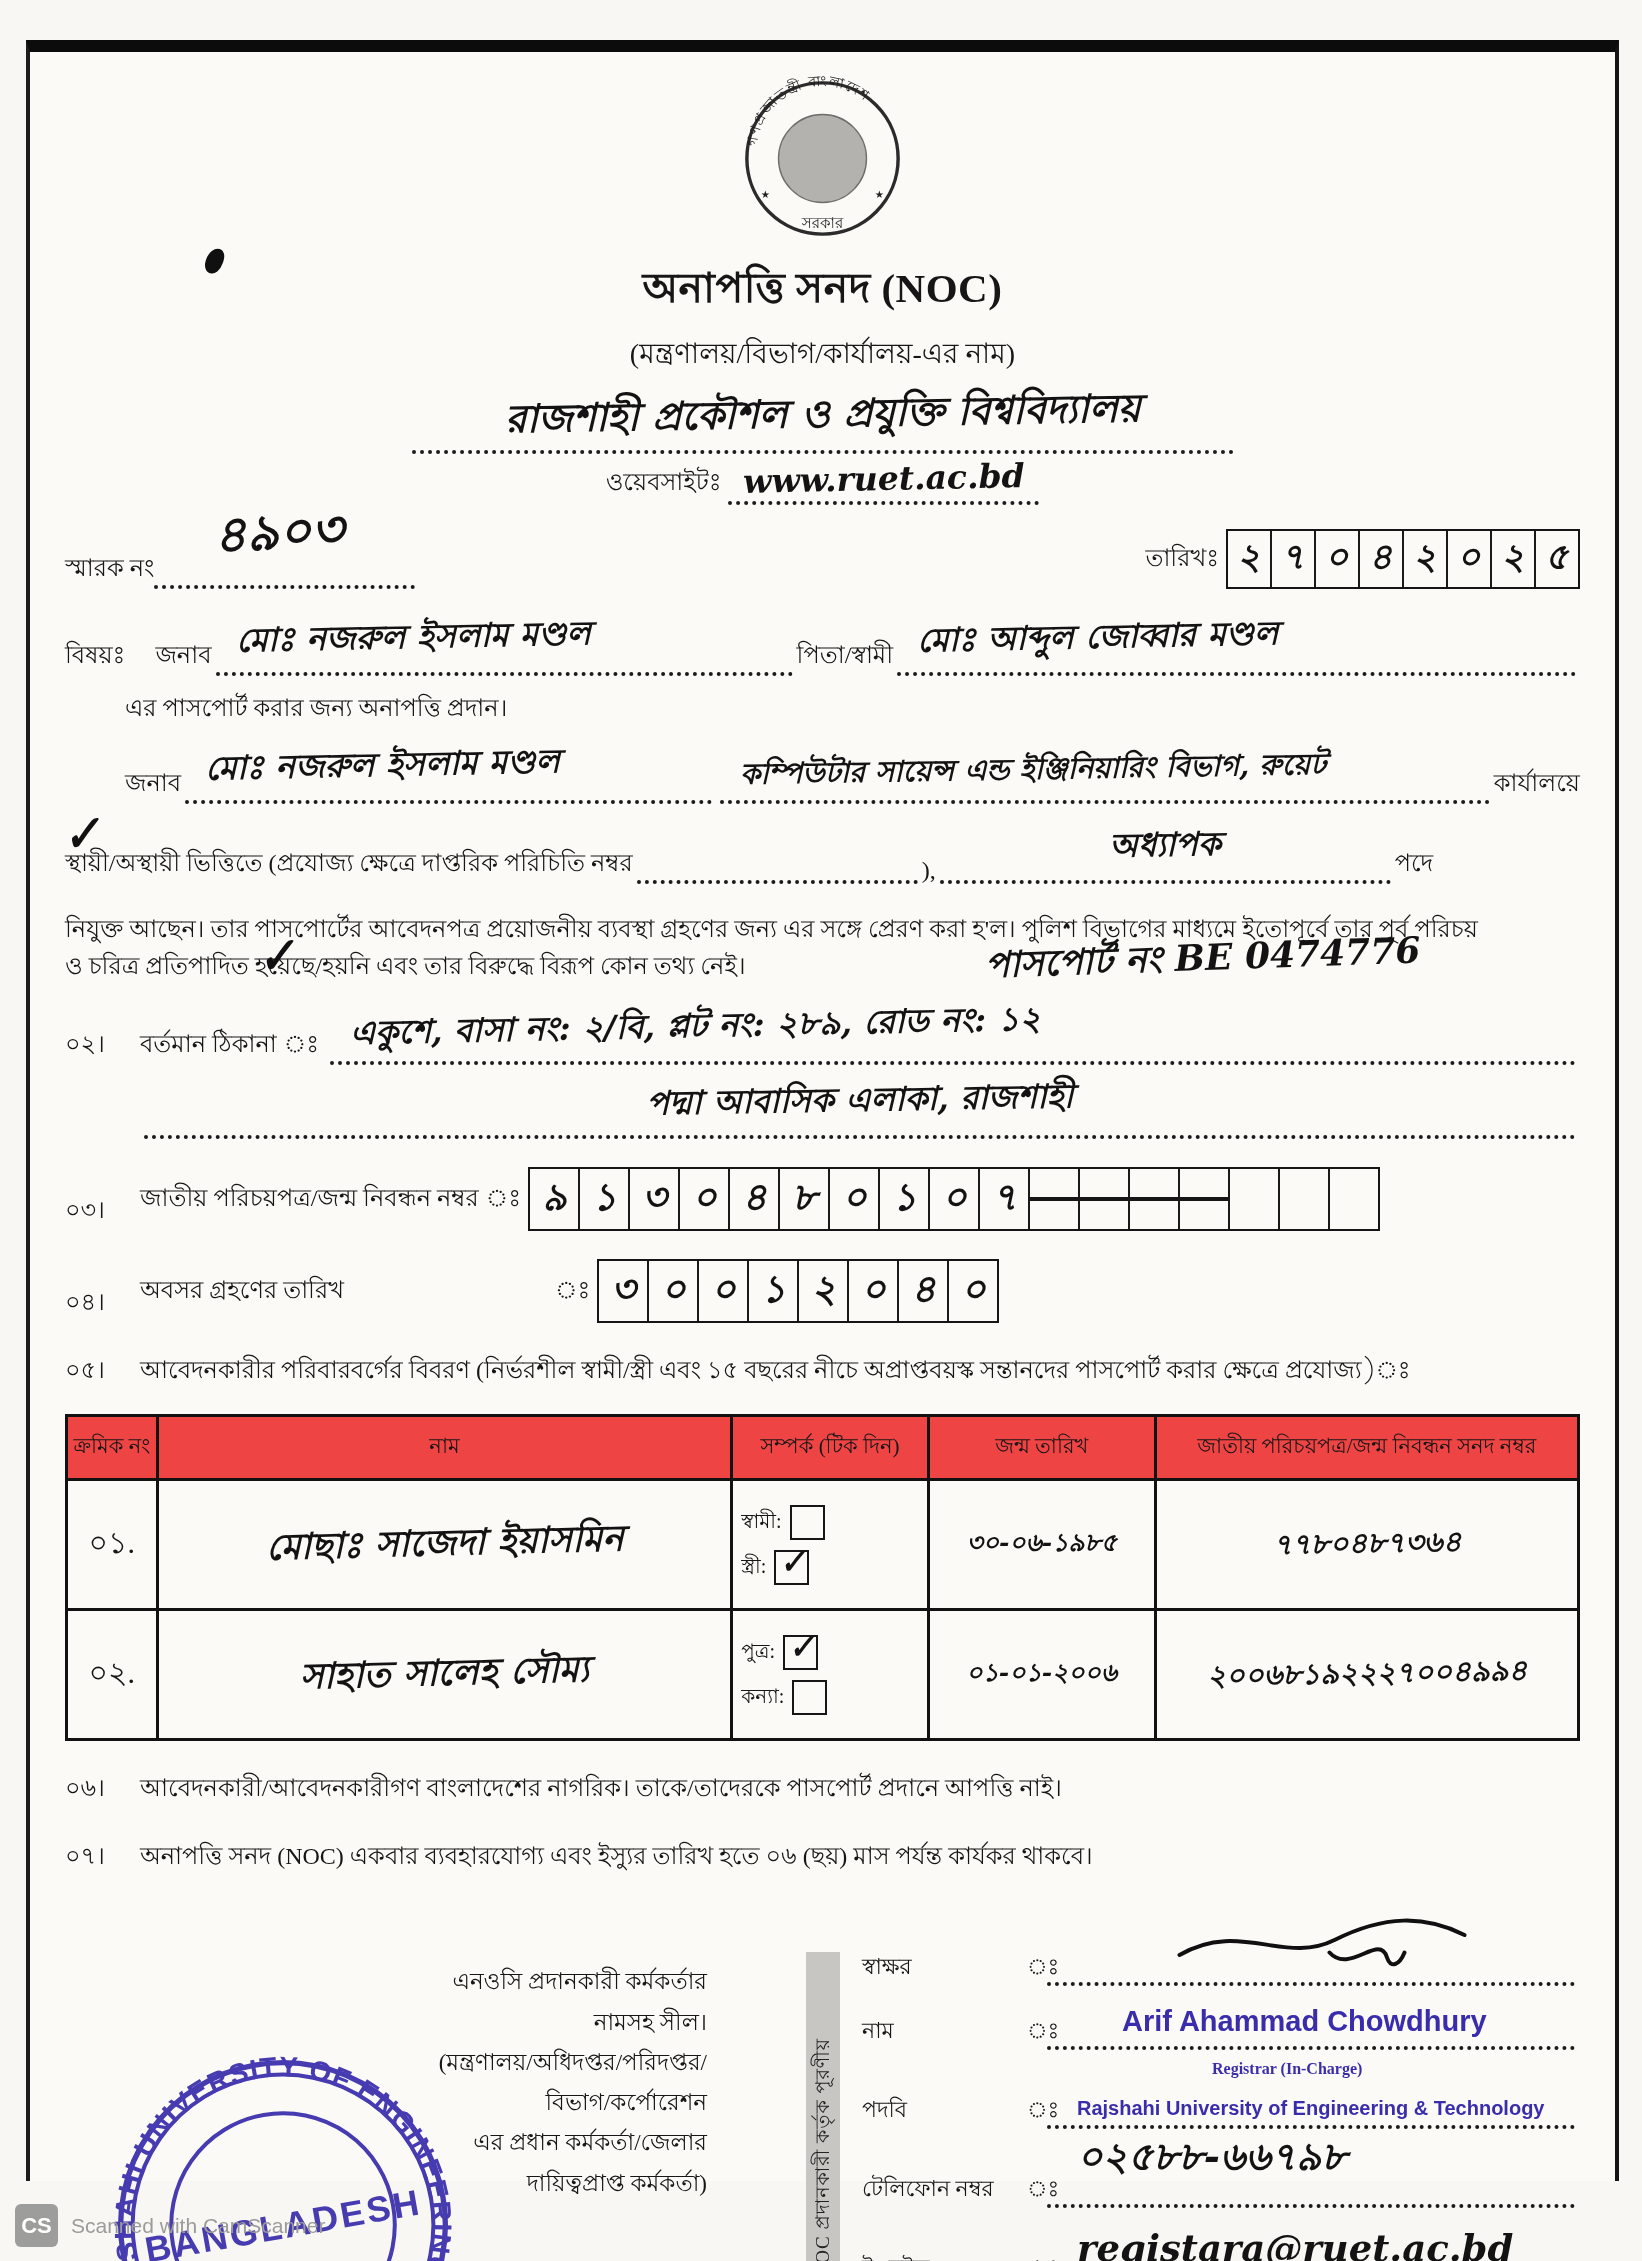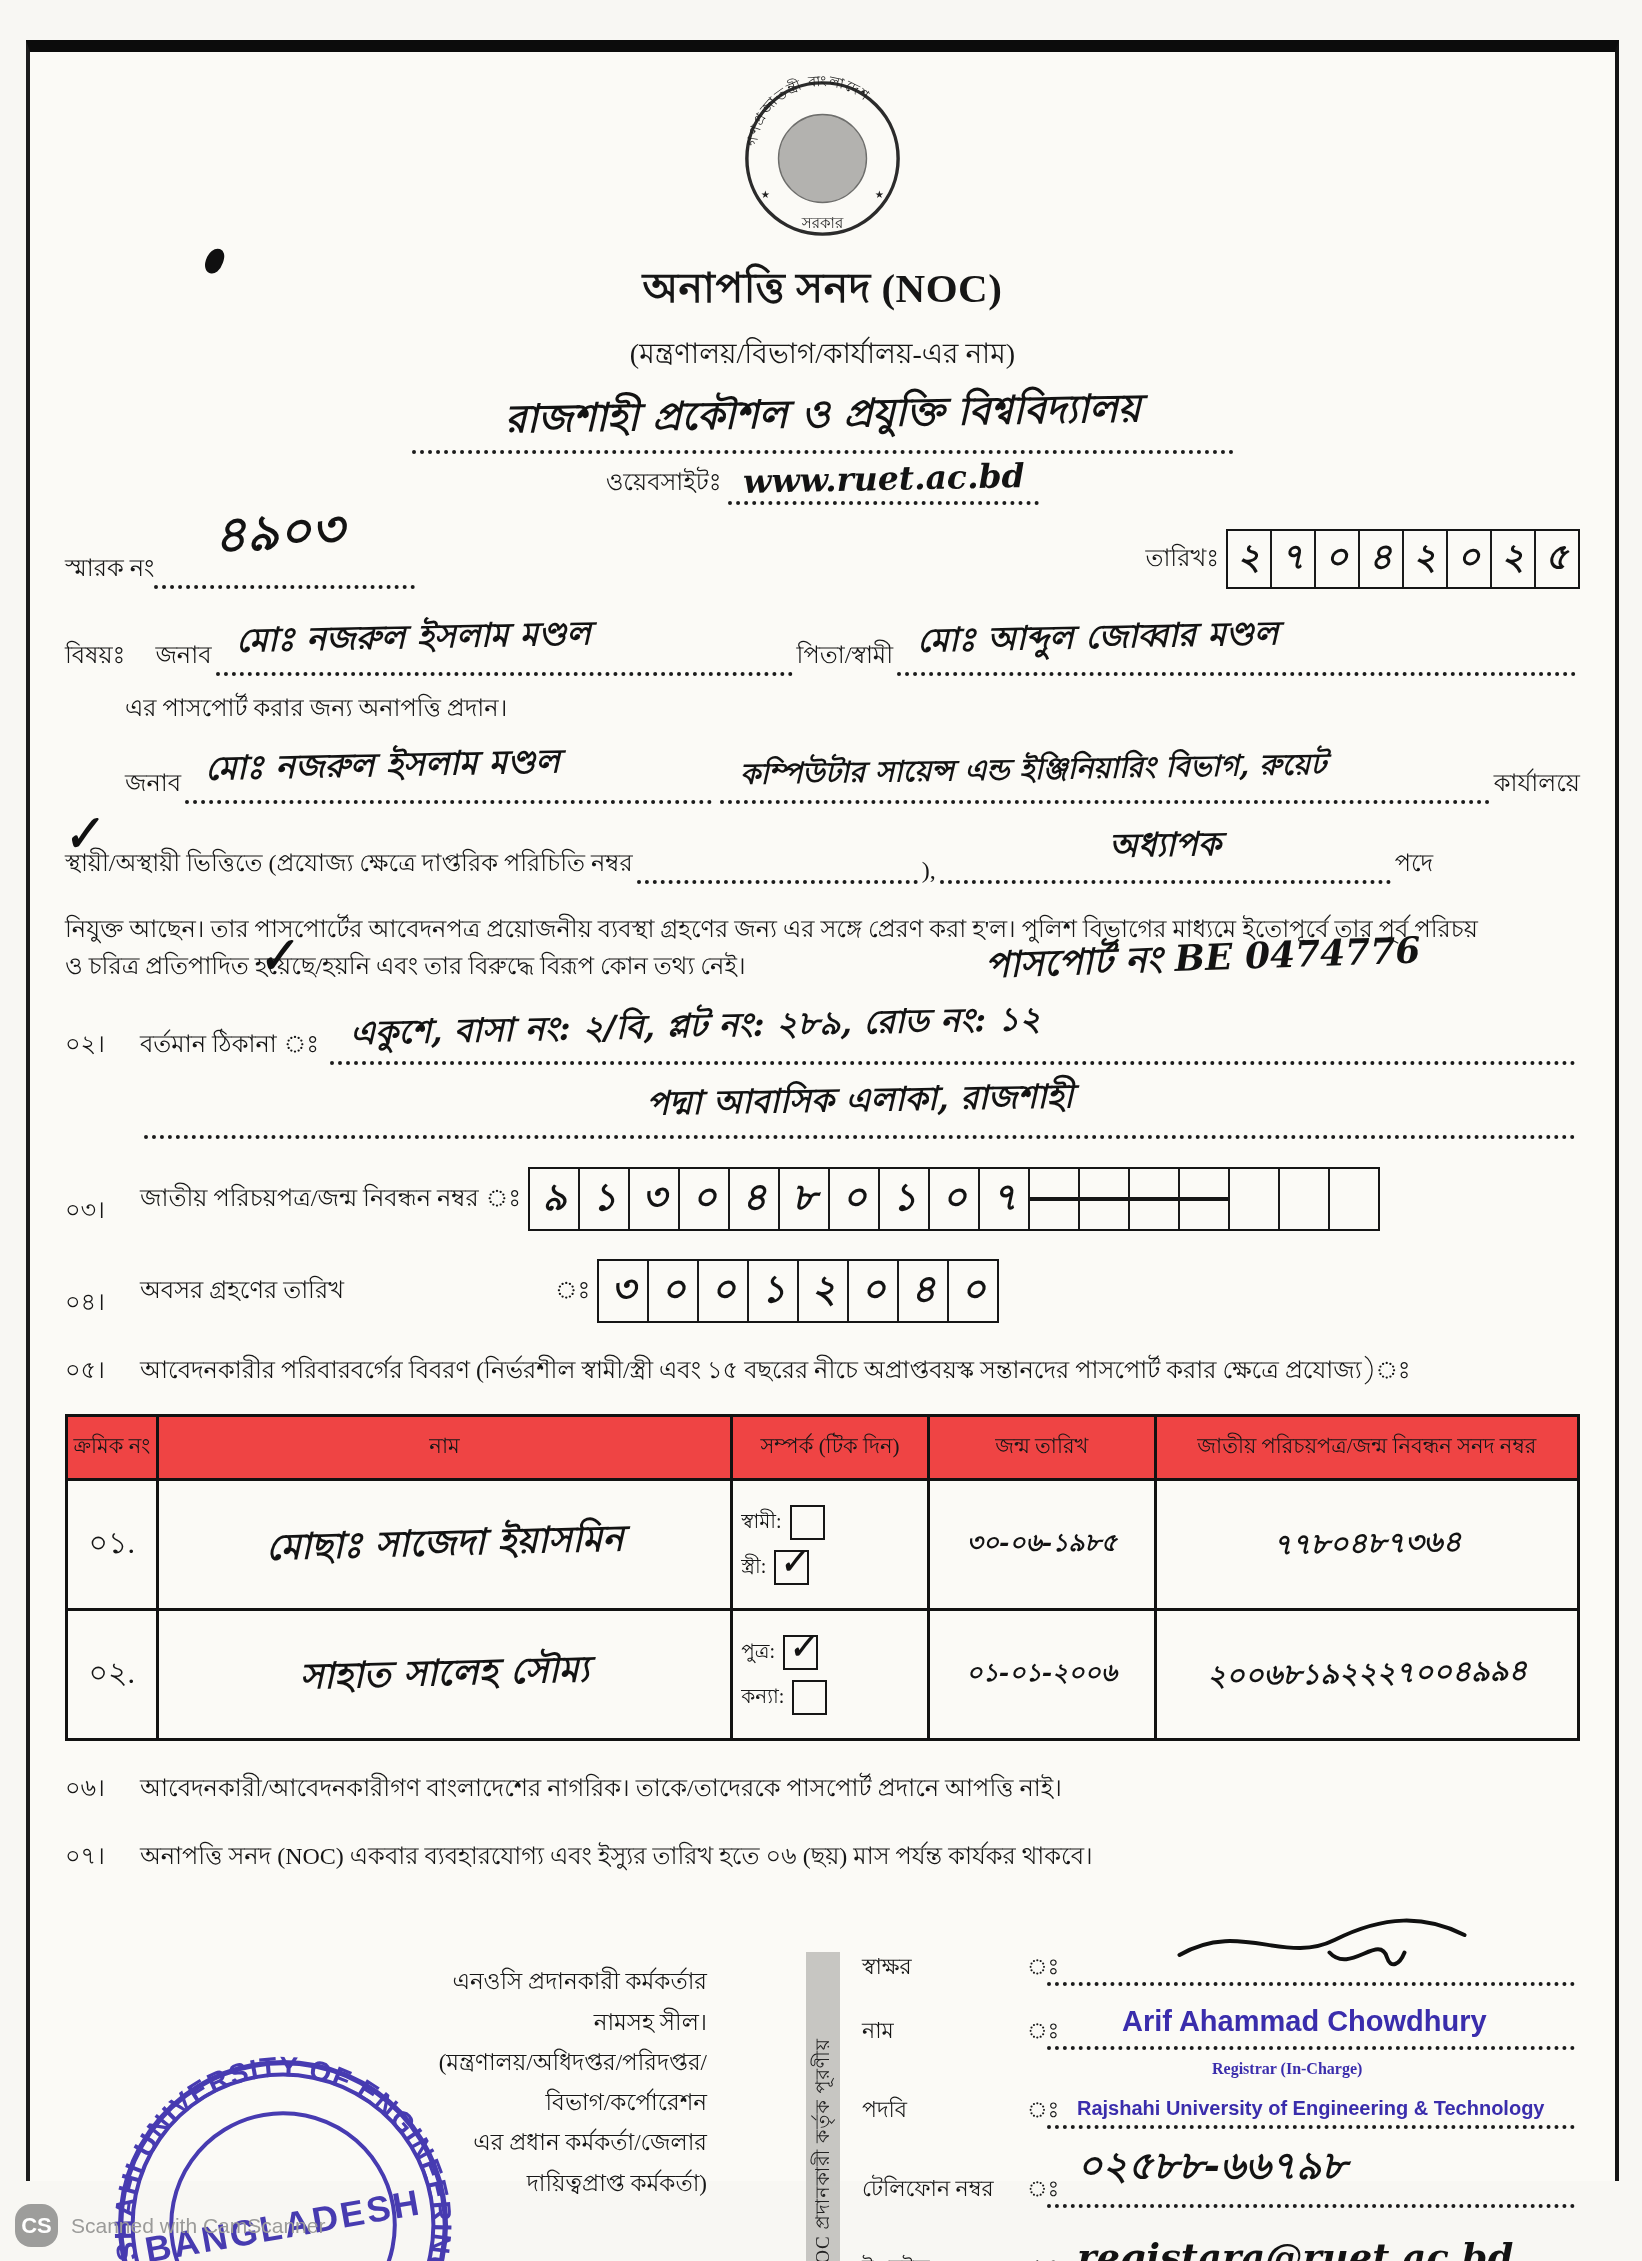--- a/index.html
+++ b/index.html
@@ -86,29 +86,29 @@
   .sig-area{position:relative;margin-top:30px;height:517px;}
   .stamp{position:absolute;left:45px;top:145px;width:346px;height:346px;transform:rotate(-10deg);opacity:.93;}
   .issuer{position:absolute;right:873px;top:55px;text-align:right;font-size:23px;line-height:1.75;}
   .vstrip{position:absolute;left:741px;top:45px;width:34px;height:411px;background:#c7c6c2;display:flex;align-items:center;justify-content:center;}
   .vstrip span{writing-mode:vertical-rl;transform:rotate(180deg);font-size:19px;letter-spacing:1px;color:#222;}
   .sig-rows{position:absolute;left:797px;right:5px;top:0;}
   .sig-row{display:flex;align-items:flex-end;font-size:22px;margin-top:0;}
   .sig-row .sl{width:165px;flex:0 0 165px;white-space:nowrap;}
   .sig-row .sc{width:20px;flex:0 0 20px;}
   .sig-row .sv{flex:1;border-bottom:4.5px dotted #1b1b1b;position:relative;height:75px;}
-  .sv .hw{position:absolute;left:30px;bottom:4px;font-size:32px;}
+  .sv .hw{position:absolute;left:30px;bottom:13px;font-size:32px;}
   .sv.short{height:60px;}
   .blue{color:#3a2dac;font-family:"Liberation Sans",sans-serif;font-weight:bold;}
   .stamp-name{position:absolute;left:75px;bottom:8px;font-size:29px;}
   .stamp-title{position:absolute;left:165px;bottom:-32px;font-size:16px;z-index:3;font-family:Liberation Serif, serif;}
   .stamp-org{position:absolute;left:30px;bottom:5px;font-size:20px;}
   .sig-svg{position:absolute;right:90px;bottom:2px;}
   .camscanner{position:absolute;left:15px;bottom:14px;display:flex;align-items:center;gap:13px;color:#9b9b99;font-family:"Liberation Sans",sans-serif;font-size:21px;}
-  .cs-icon{width:43px;height:43px;background:#9d9d9b;color:#fff;border-radius:16px;display:flex;align-items:center;justify-content:center;font-weight:bold;font-size:22px;font-family:"Liberation Sans",sans-serif;}
+  .cs-icon{width:43px;height:43px;background:#9d9d9b;color:#fff;border-radius:6px;display:flex;align-items:center;justify-content:center;font-weight:bold;font-size:22px;font-family:"Liberation Sans",sans-serif;}
 </style>
 </head>
 <body>
 
 <div class="page">
   <div class="frame">
     <div class="frame-inner">
       <span class="ink-blob"></span>
 
       <div class="seal-wrap">

